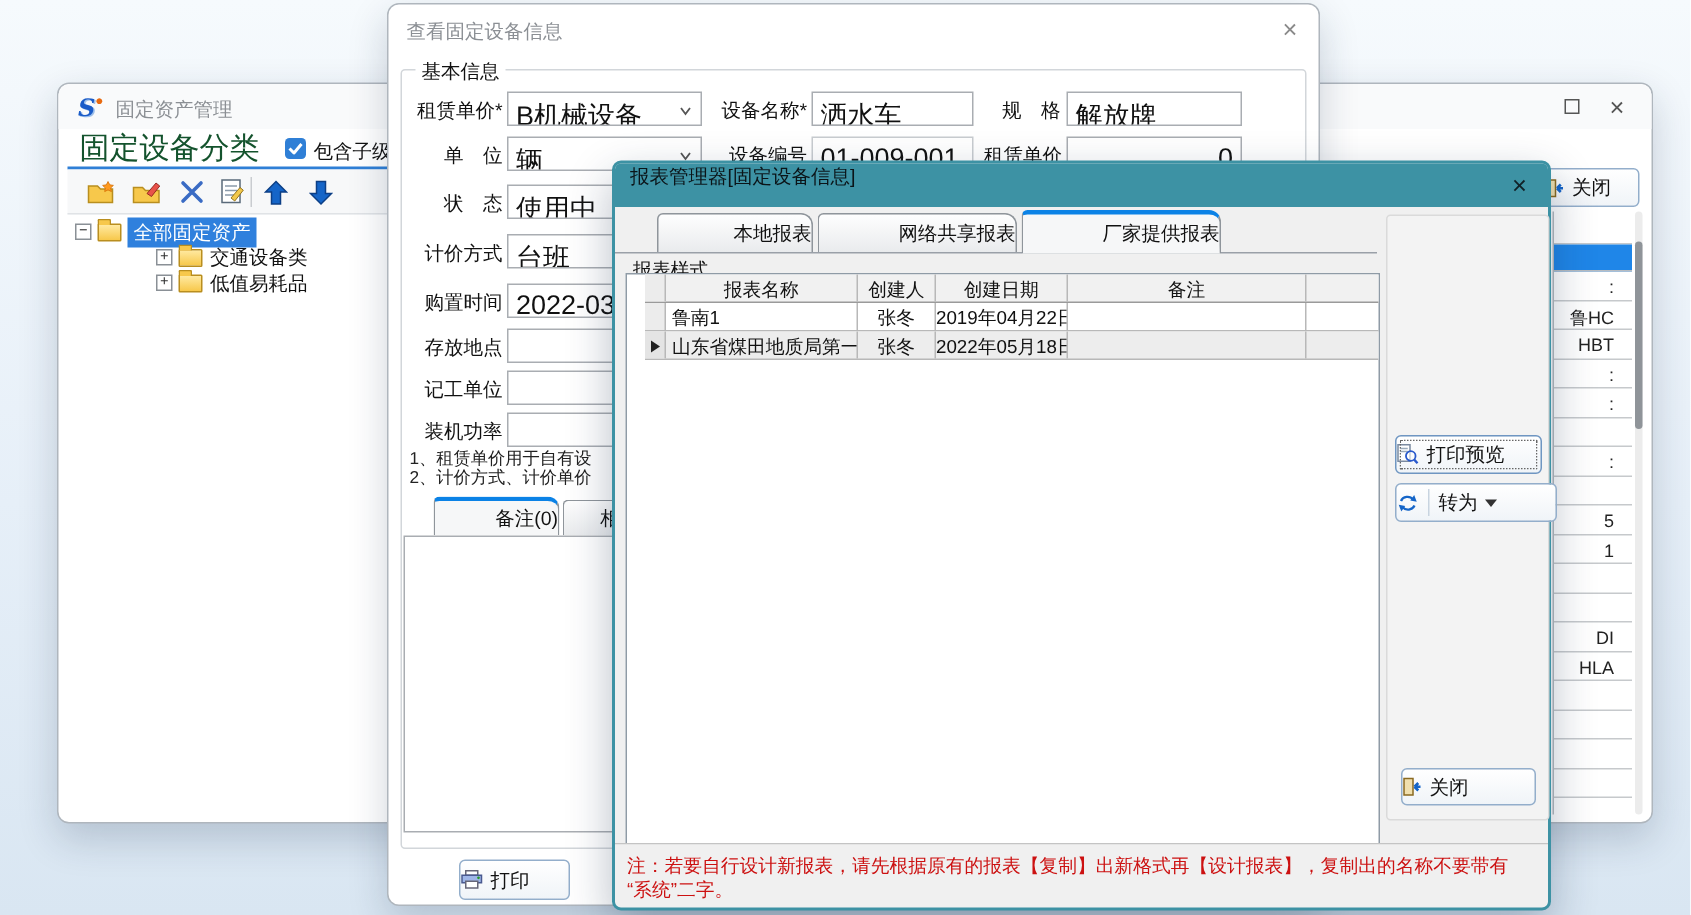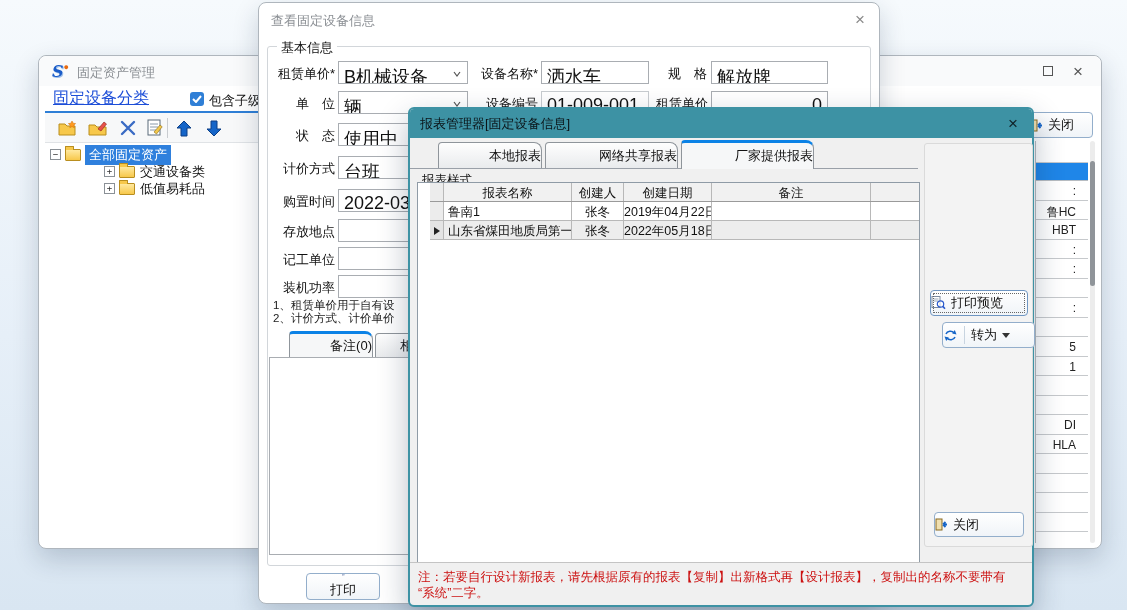--- a/index.html
+++ b/index.html
@@ -12,21 +12,21 @@
   .win { position:absolute; background:#fff; border:1px solid #afb6bd; border-radius:8px;
          box-shadow:0 10px 26px rgba(20,40,70,.20); }
   .titlebar-plain { position:absolute; left:0; top:0; right:0; height:30px; display:flex;
                     align-items:center; border-radius:8px 8px 0 0; background:#f9fafb; }
   .title-gray { color:#8b8f94; font-size:13px; }
   .xbtn { position:absolute; font-size:17px; color:#555; line-height:1; cursor:default; }
 
   
   .panel-header { position:absolute; background:#fff; border-bottom:2px solid #2f7fd6;
                   height:27px; display:flex; align-items:center; }
-  .panel-header .cap { color:#1d4ed8; font-size:16px;text-decoration:underline; }
+  .panel-header .cap { color:#14532d; font-size:20px; }
   .chk { width:14px; height:14px; background:#2f7fd6; border-radius:3px; display:inline-flex;
          align-items:center; justify-content:center; }
   .toolbar { position:absolute; background:#f7f8f9; border-bottom:1px solid #e0e3e6; height:30px; }
   .ticon { position:absolute; top:4px; width:22px; height:22px; display:flex; align-items:center; justify-content:center; }
   .tsep { position:absolute; top:5px; width:1px; height:20px; background:#c9ccd0; }
 
   .tree { position:absolute; background:#fff; font-size:13px; color:#111; }
   .trow { position:absolute; height:17px; display:flex; align-items:center; white-space:nowrap; }
   .expbox { width:11px; height:11px; border:1px solid #8a9096; background:#fff; font-size:9px;
             line-height:9px; text-align:center; color:#333; font-family:"DejaVu Sans Mono",monospace; }
@@ -56,21 +56,21 @@
                border-left:6px solid #222; }
 
   
   .tab { position:absolute; border:1px solid #8f959b; border-bottom:none; border-radius:4px 8px 0 0;
          background:linear-gradient(#fefefe,#e9ebed); display:flex; align-items:center; justify-content:flex-end;
          font-size:13px; color:#111;margin-left:20px; }
   .tab.active { background:#f6f7f8; border-top:3px solid #0b82e6; }
 
   
   .teal-bar { position:absolute; left:0; top:0; right:0; height:29px; background:#3d92a4;
-              display:flex; align-items:center; border-radius:4px 4px 0 0; }
+              display:flex; align-items:flex-start; border-radius:4px 4px 0 0; }
   .grid-head { display:flex; background:#f1f1f1; border-bottom:1px solid #9a9a9a; height:19px; }
   .grid-row { display:flex; height:19px; }
   .gc { border-right:1px solid #b8b8b8; font-size:12.5px; color:#111; padding-top:2px;
         overflow:hidden; white-space:nowrap; }
   .gc.center { text-align:center; }
   .red-note { color:#cc1111; font-size:12.5px; line-height:16px; white-space:nowrap; }
 
   .focus-dotted { outline:1px dotted #666; outline-offset:-4px; }
   svg { display:block; }
 </style>
@@ -246,21 +246,21 @@
     <div class="abs" style="left:14px; top:308px; font-size:11.5px; color:#222; white-space:nowrap;">2、计价方式、计价单价</div>
 
     <div class="tab active" style="left:10px; top:328px; width:84px; height:26px;">
       <span>备注(0)</span>
     </div>
     <div class="tab" style="left:96px; top:330px; width:78px; height:24px;">
       <span>相关规格</span>
     </div>
     <div class="abs" style="left:10px; top:354px; width:360px; height:198px; background:#fff; border:1px solid #a9adb2;"></div>
 
-    <div class="btn" style="left:47px; top:570px; width:74px; height:27px;flex-direction:column;">
+    <div class="btn" style="left:47px; top:570px; width:74px; height:27px;">
       <svg width="15" height="13" viewBox="0 0 15 13">
           <rect x="3.5" y="0.5" width="8" height="3" fill="#fff" stroke="#667"></rect>
           <rect x="1" y="3.5" width="13" height="5" fill="#9fb6e8" stroke="#4a5a90"></rect>
           <rect x="3.5" y="7.5" width="8" height="4.5" fill="#fff" stroke="#667"></rect>
           <circle cx="12" cy="5.2" r=".9" fill="#2a9a2a"></circle>
         </svg>
       <span>打印</span>
     </div>
   </div>
 
@@ -312,21 +312,21 @@
       <div class="btn focus-dotted" style="left:5px; top:146px; width:98px; height:26px; border-color:#6f96c2;">
         <svg width="15" height="14" viewBox="0 0 15 14">
             <rect x="1" y="0.5" width="8" height="11" fill="#fff" stroke="#7a8aa0"></rect>
             <line x1="2.5" y1="3" x2="7.5" y2="3" stroke="#9aaabb"></line>
             <line x1="2.5" y1="5" x2="7.5" y2="5" stroke="#9aaabb"></line>
             <circle cx="9.5" cy="8" r="3.2" fill="rgba(255,255,255,.6)" stroke="#2a5acc" stroke-width="1.2"></circle>
             <line x1="11.8" y1="10.4" x2="14" y2="12.8" stroke="#2a5acc" stroke-width="1.6"></line>
           </svg>
         <span>打印预览</span>
       </div>
-      <div class="btn" style="left:17px; top:178px; width:93px; height:26px;">
+      <div class="btn" style="left:5px; top:178px; width:108px; height:26px;">
         <svg width="15" height="13" viewBox="0 0 15 13">
             <path d="M3 5 A 4.5 4 0 0 1 11 4" fill="none" stroke="#1565c8" stroke-width="1.5"></path>
             <polygon points="11.8,1 13.5,5.5 9.2,4.6" fill="#1565c8"></polygon>
             <path d="M12 8 A 4.5 4 0 0 1 4 9" fill="none" stroke="#1565c8" stroke-width="1.5"></path>
             <polygon points="3.2,12 1.5,7.5 5.8,8.4" fill="#1565c8"></polygon>
           </svg>
         <span style="border-left:1px solid #c8d4e0; height:18px; margin:0 1px;"></span>
         <span>转为</span>
         <span class="tri-down"></span>
       </div>

